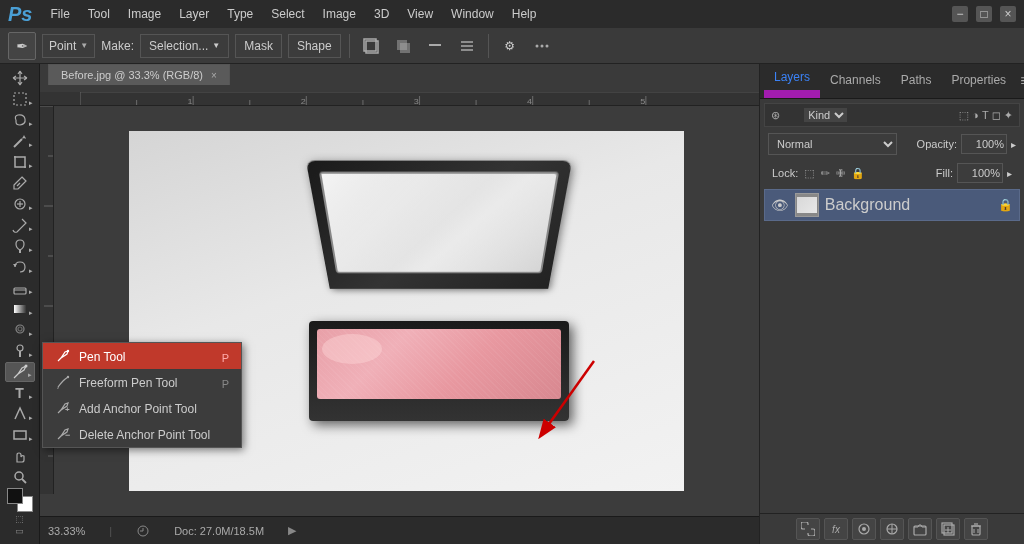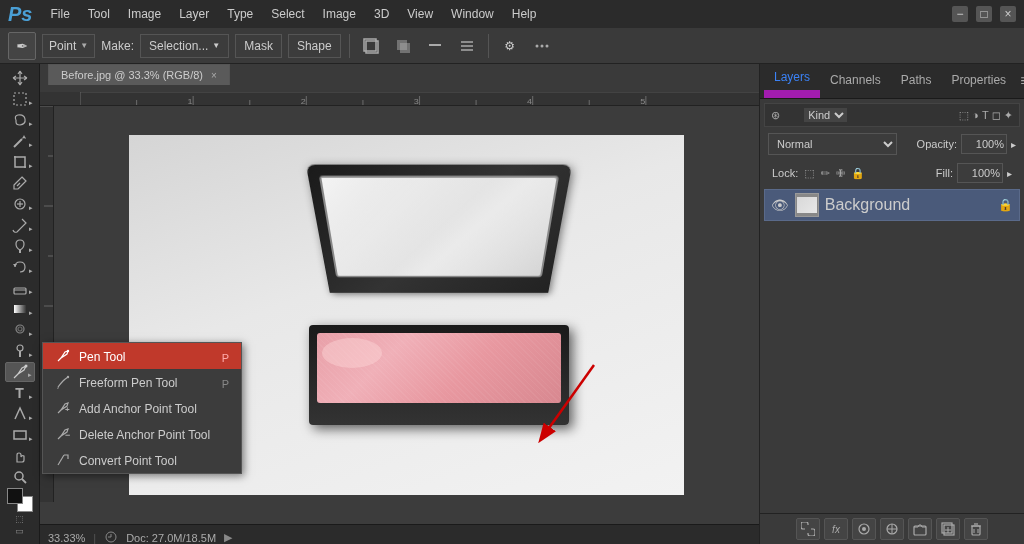--- a/index.html
+++ b/index.html
@@ -32,21 +32,21 @@
     
     #canvas-area { flex: 1; background: #3c3c3c; display: flex; flex-direction: column; overflow: hidden; position: relative; }
     #tab-bar { background: #3a3a3a; height: 28px; display: flex; align-items: flex-start; padding-left: 8px; }
     .tab { background: #4a4a4a; border: 1px solid #555; border-bottom: none; padding: 4px 12px; display: flex; align-items: center; gap: 8px; font-size: 11px; cursor: pointer; }
     .tab.active { background: #5a5a5a; }
     .tab-close { font-size: 10px; cursor: pointer; color: #aaa; }
     #canvas-container { flex: 1; display: flex; align-items: center; justify-content: center; background: #3c3c3c; position: relative; }
     #canvas { background: #e8e8e8; width: 555px; height: 360px; position: relative; overflow: hidden; }
 
     
-    #status-bar { background: #2b2b2b; height: 20px; display: flex; align-items: flex-end; padding: 0 8px; gap: 8px; border-top: 1px solid #1a1a1a; font-size: 11px; color: #aaa; }
+    #status-bar { background: #2b2b2b; height: 28px; display: flex; align-items: center; padding: 0 8px; gap: 24px; border-top: 1px solid #1a1a1a; font-size: 11px; color: #aaa; }
 
     
     #right-panel { width: 265px; background: #3a3a3a; border-left: 1px solid #222; display: flex; flex-direction: column; }
     #panel-tabs-row { display: flex; align-items: center; background: #2b2b2b; padding: 0 4px; border-bottom: 1px solid #1a1a1a; }
     .panel-tab { padding: 6px 10px; font-size: 12px; cursor: pointer; color: #aaa; border-bottom: 2px solid transparent; }
     .panel-tab.active { color: #3b82f6; border-bottom: 8px solid #a21caf; }
     .panel-options { margin-left: auto; font-size: 16px; cursor: pointer; color: #aaa; padding: 4px; }
 
     
     #layers-content { padding: 4px; display: flex; flex-direction: column; gap: 4px; }
@@ -450,30 +450,20 @@
       <span class="ctx-icon">
         <svg width="14" height="14" viewBox="0 0 14 14">
             <path d="M2 12 L5 9 L9 3 L12 2 L11 5 L5 9 Z" fill="none" stroke="#aaa" stroke-width="1.2"></path>
             <text x="9" y="11" fill="#aaa" font-size="9" font-weight="bold">−</text>
           </svg>
       </span>
       <span>Delete Anchor Point Tool</span>
       <span class="shortcut"></span>
     </div>
 
-    <div class="ctx-item">
-      <span class="ctx-icon">
-        <svg width="14" height="14" viewBox="0 0 14 14">
-            <path d="M2 12 L8 2" stroke="#aaa" stroke-width="1.2" fill="none"></path>
-            <path d="M8 2 L12 2 L12 6" stroke="#aaa" stroke-width="1.2" fill="none"></path>
-          </svg>
-      </span>
-      <span>Convert Point Tool</span>
-      <span class="shortcut"></span>
-    </div>
   </div>
 
   <div id="right-panel">
 
     <div id="panel-tabs-row">
       <div class="panel-tab active">Layers</div>
       <div class="panel-tab">Channels</div>
       <div class="panel-tab">Paths</div>
       <div class="panel-tab">Properties</div>
       <div class="panel-options">≡</div>

